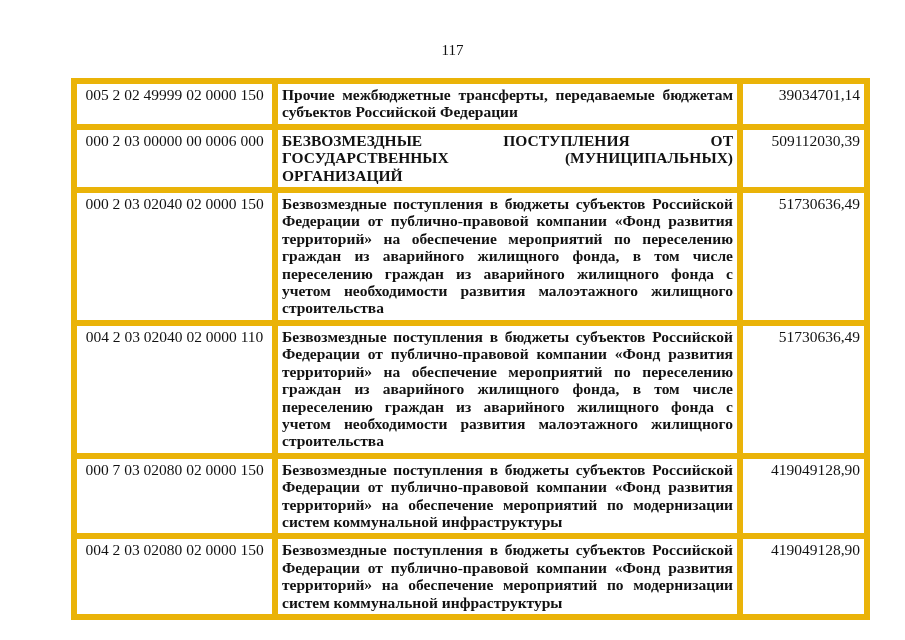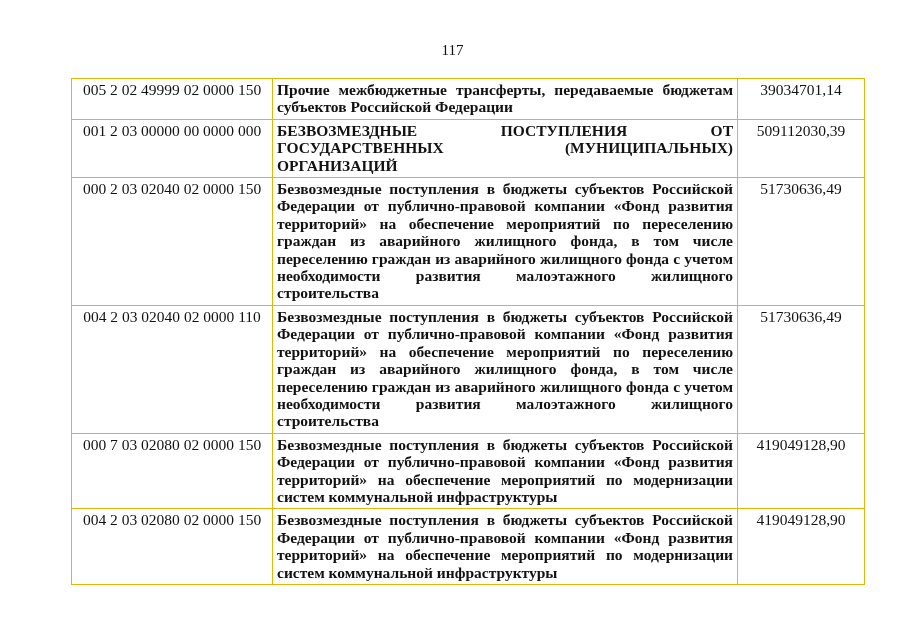--- a/index.html
+++ b/index.html
@@ -30,37 +30,37 @@
     width: 793px;
     border-collapse: collapse;
     table-layout: fixed;
     font-size: 15.5px;
     line-height: 17.4px;
   }
   table.budget-table col.c-code   { width: 201px; }
   table.budget-table col.c-desc   { width: 465px; }
   table.budget-table col.c-amount { width: 127px; }
   table.budget-table td {
-    border: 1px solid #eab308;
+    border: 6px solid #eab308;
     vertical-align: top;
     padding: 2px 4px 3px 4px;
   }
   td.cell-code {
     text-align: center;
     white-space: nowrap;
   }
   td.cell-desc {
     text-align: justify;
     text-align-last: left;
     padding-left: 6px;
     padding-right: 6px;
     font-weight: bold;
   }
   td.cell-amount {
-    text-align: center;
+    text-align: right;
     white-space: nowrap;
   }
   tr.row-carryover td { height: 39px; }
 </style>
 </head>
 <body>
 
 <div class="page">
 
   <div class="page-number">117</div>
@@ -71,21 +71,21 @@
       <col class="c-desc">
       <col class="c-amount">
     </colgroup>
     <tbody>
       <tr class="row-carryover">
         <td class="cell-code">005 2 02 49999 02 0000 150</td>
         <td class="cell-desc">Прочие межбюджетные трансферты, передаваемые бюджетам субъектов Российской Федерации</td>
         <td class="cell-amount">39034701,14</td>
       </tr>
       <tr>
-        <td class="cell-code">001 2 03 00000 00 0000 000</td>
+        <td class="cell-code">000 2 03 00000 00 0006 000</td>
         <td class="cell-desc">БЕЗВОЗМЕЗДНЫЕ ПОСТУПЛЕНИЯ ОТ ГОСУДАРСТВЕННЫХ (МУНИЦИПАЛЬНЫХ) ОРГАНИЗАЦИЙ</td>
         <td class="cell-amount">509112030,39</td>
       </tr>
       <tr>
         <td class="cell-code">000 2 03 02040 02 0000 150</td>
         <td class="cell-desc">Безвозмездные поступления в бюджеты субъектов Российской Федерации от публично-правовой компании «Фонд развития территорий» на обеспечение мероприятий по переселению граждан из аварийного жилищного фонда, в том числе переселению граждан из аварийного жилищного фонда с учетом необходимости развития малоэтажного жилищного строительства</td>
         <td class="cell-amount">51730636,49</td>
       </tr>
       <tr>
         <td class="cell-code">004 2 03 02040 02 0000 110</td>

